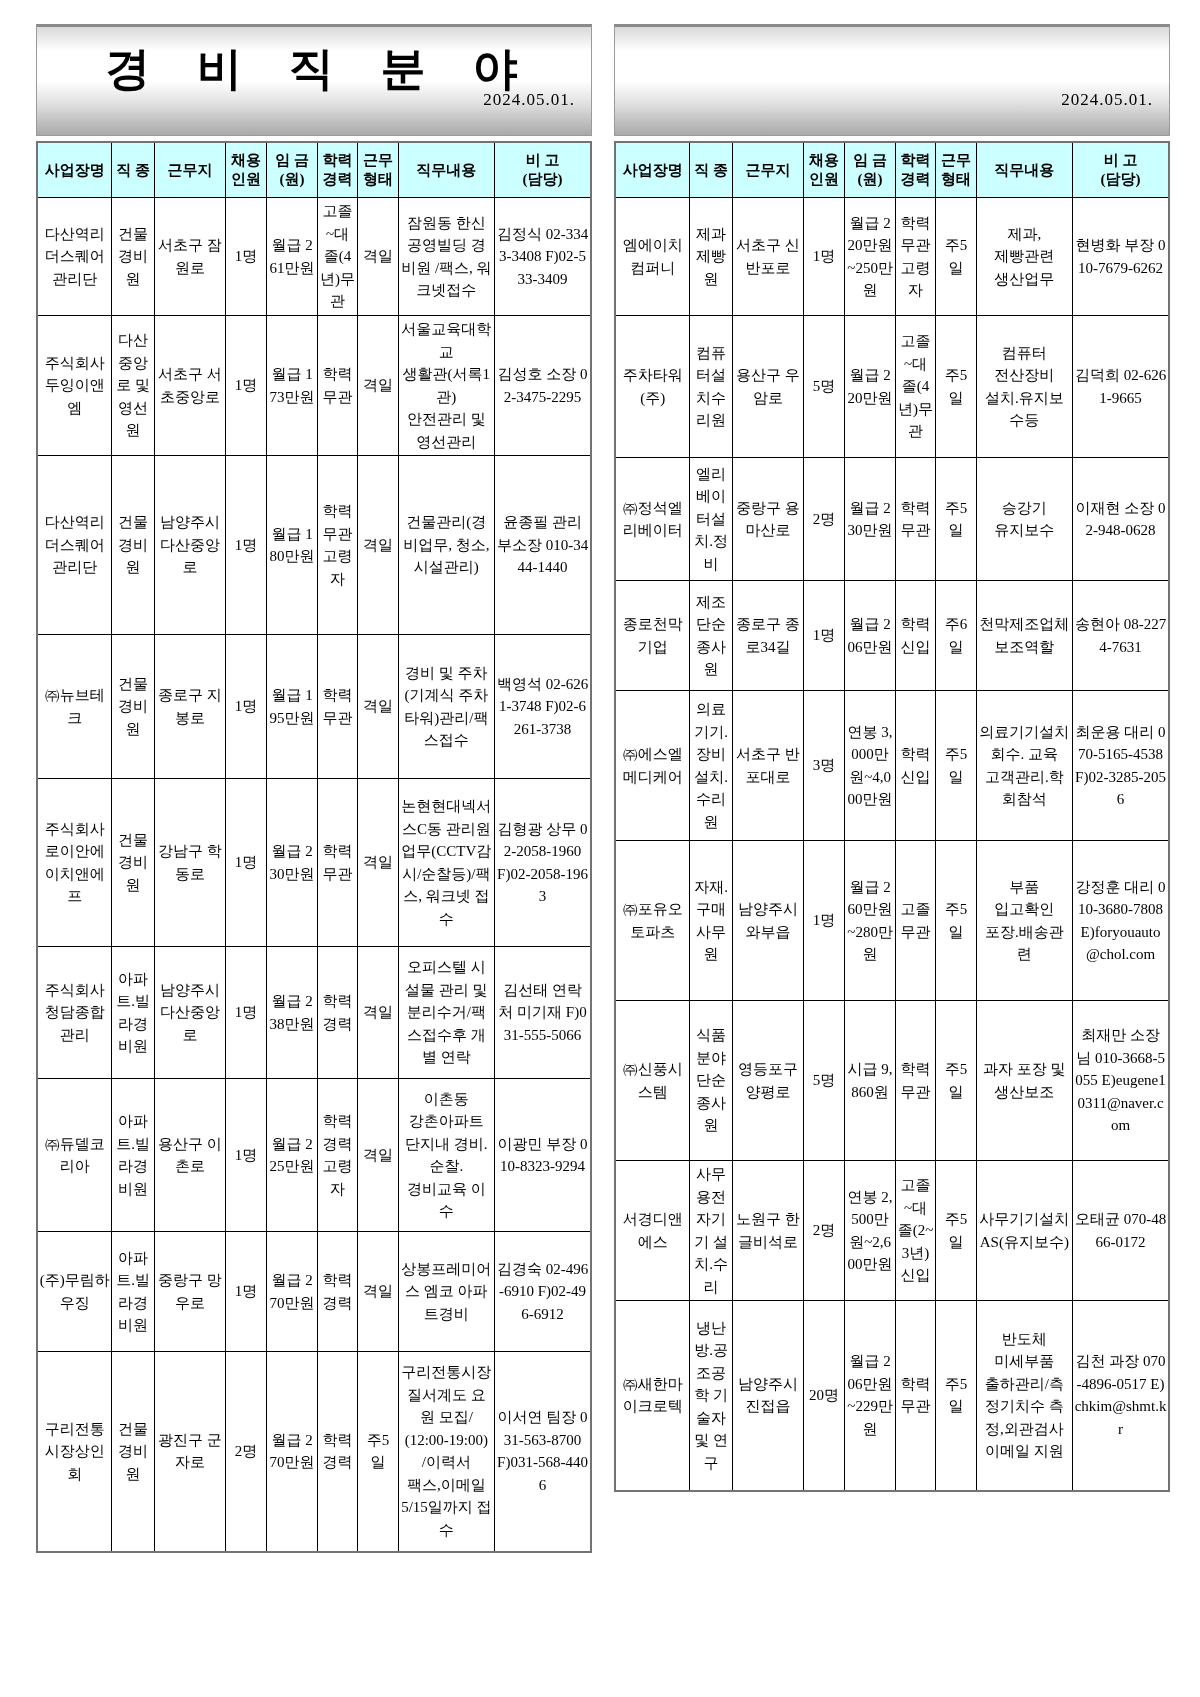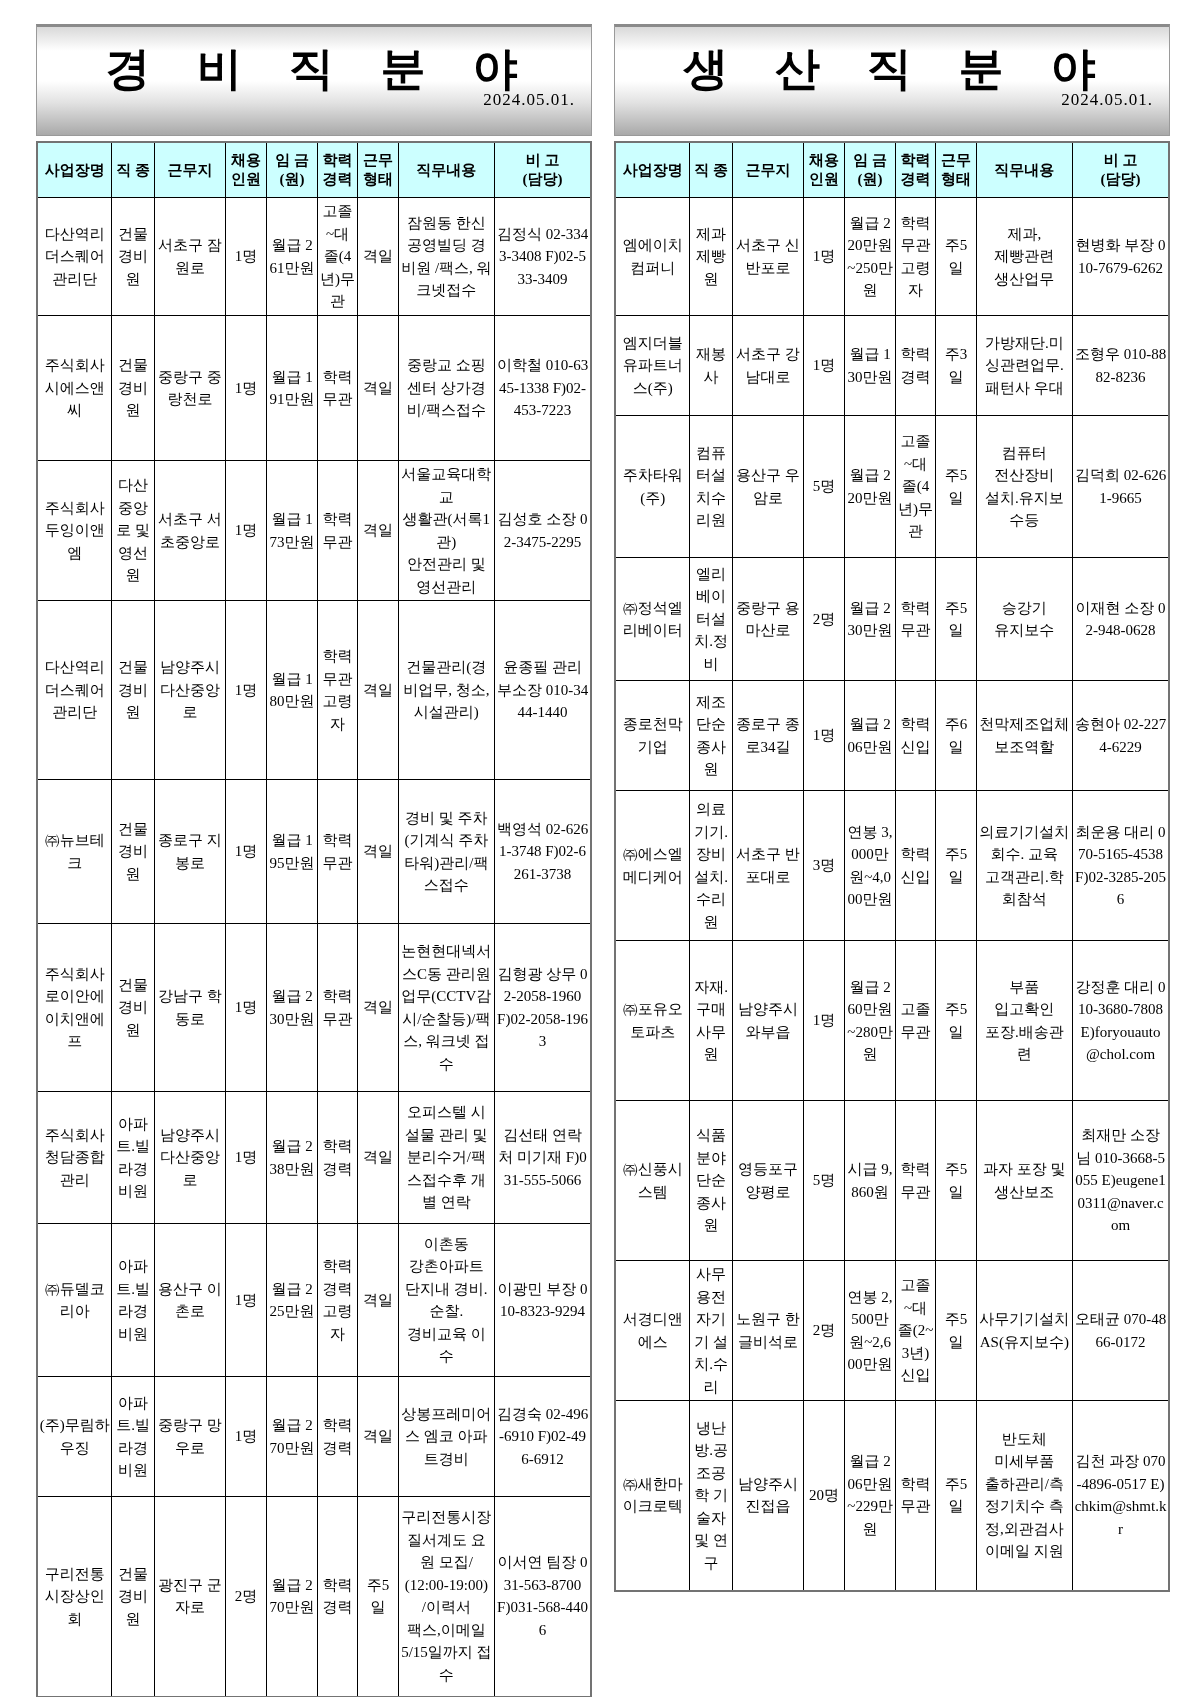--- a/index.html
+++ b/index.html
@@ -108,31 +108,20 @@
             <td>다산역리더스퀘어관리단</td>
             <td>건물경비원</td>
             <td>서초구 잠원로</td>
             <td>1명</td>
             <td>월급 261만원</td>
             <td>고졸~대졸(4년)무관</td>
             <td>격일</td>
             <td>잠원동 한신공영빌딩 경비원 /팩스, 워크넷접수</td>
             <td>김정식 02-3343-3408 F)02-533-3409</td>
           </tr>
-          <tr style="height: 145px;">
-            <td>주식회사시에스앤씨</td>
-            <td>건물경비원</td>
-            <td>중랑구 중랑천로</td>
-            <td>1명</td>
-            <td>월급 191만원</td>
-            <td>학력무관</td>
-            <td>격일</td>
-            <td>중랑교 쇼핑센터 상가경비/팩스접수</td>
-            <td>이학철 010-6345-1338 F)02-453-7223</td>
-          </tr>
           <tr style="height: 140px;">
             <td>주식회사두잉이앤엠</td>
             <td>다산중앙로 및 영선원</td>
             <td>서초구 서초중앙로</td>
             <td>1명</td>
             <td>월급 173만원</td>
             <td>학력무관</td>
             <td>격일</td>
             <td>서울교육대학교
 생활관(서록1관)
@@ -223,21 +212,20 @@
 팩스,이메일
 5/15일까지 접수</td>
             <td>이서연 팀장 031-563-8700 F)031-568-4406</td>
           </tr>
         </tbody>
     </table>
   </section>
 
   <section class="panel">
     <header class="banner">
-      <h1>생 산 직 분 야</h1>
       <div class="date">2024.05.01.</div>
     </header>
     <table class="jobs">
       <colgroup>
         <col class="c-company">
           <col class="c-jobtype">
           <col class="c-location">
         <col class="c-openings">
           <col class="c-wage">
           <col class="c-edu">
@@ -270,31 +258,20 @@
             <td>서초구 신반포로</td>
             <td>1명</td>
             <td>월급 220만원~250만원</td>
             <td>학력무관 고령자</td>
             <td>주5일</td>
             <td>제과,
 제빵관련
 생산업무</td>
             <td>현병화 부장 010-7679-6262</td>
           </tr>
-          <tr style="height: 100px;">
-            <td>엠지더블유파트너스(주)</td>
-            <td>재봉사</td>
-            <td>서초구 강남대로</td>
-            <td>1명</td>
-            <td>월급 130만원</td>
-            <td>학력경력</td>
-            <td>주3일</td>
-            <td>가방재단.미싱관련업무. 패턴사 우대</td>
-            <td>조형우 010-8882-8236</td>
-          </tr>
           <tr style="height: 142px;">
             <td>주차타워(주)</td>
             <td>컴퓨터설치수리원</td>
             <td>용산구 우암로</td>
             <td>5명</td>
             <td>월급 220만원</td>
             <td>고졸~대졸(4년)무관</td>
             <td>주5일</td>
             <td>컴퓨터
 전산장비
@@ -316,21 +293,21 @@
           <tr style="height: 110px;">
             <td>종로천막기업</td>
             <td>제조단순종사원</td>
             <td>종로구 종로34길</td>
             <td>1명</td>
             <td>월급 206만원</td>
             <td>학력신입</td>
             <td>주6일</td>
             <td>천막제조업체
 보조역할</td>
-            <td>송현아 02-2274-6229</td>
+            <td>송현아 08-2274-7631</td>
           </tr>
           <tr style="height: 150px;">
             <td>㈜에스엘메디케어</td>
             <td>의료기기.장비설치.수리원</td>
             <td>서초구 반포대로</td>
             <td>3명</td>
             <td>연봉 3,000만원~4,000만원</td>
             <td>학력신입</td>
             <td>주5일</td>
             <td>의료기기설치

